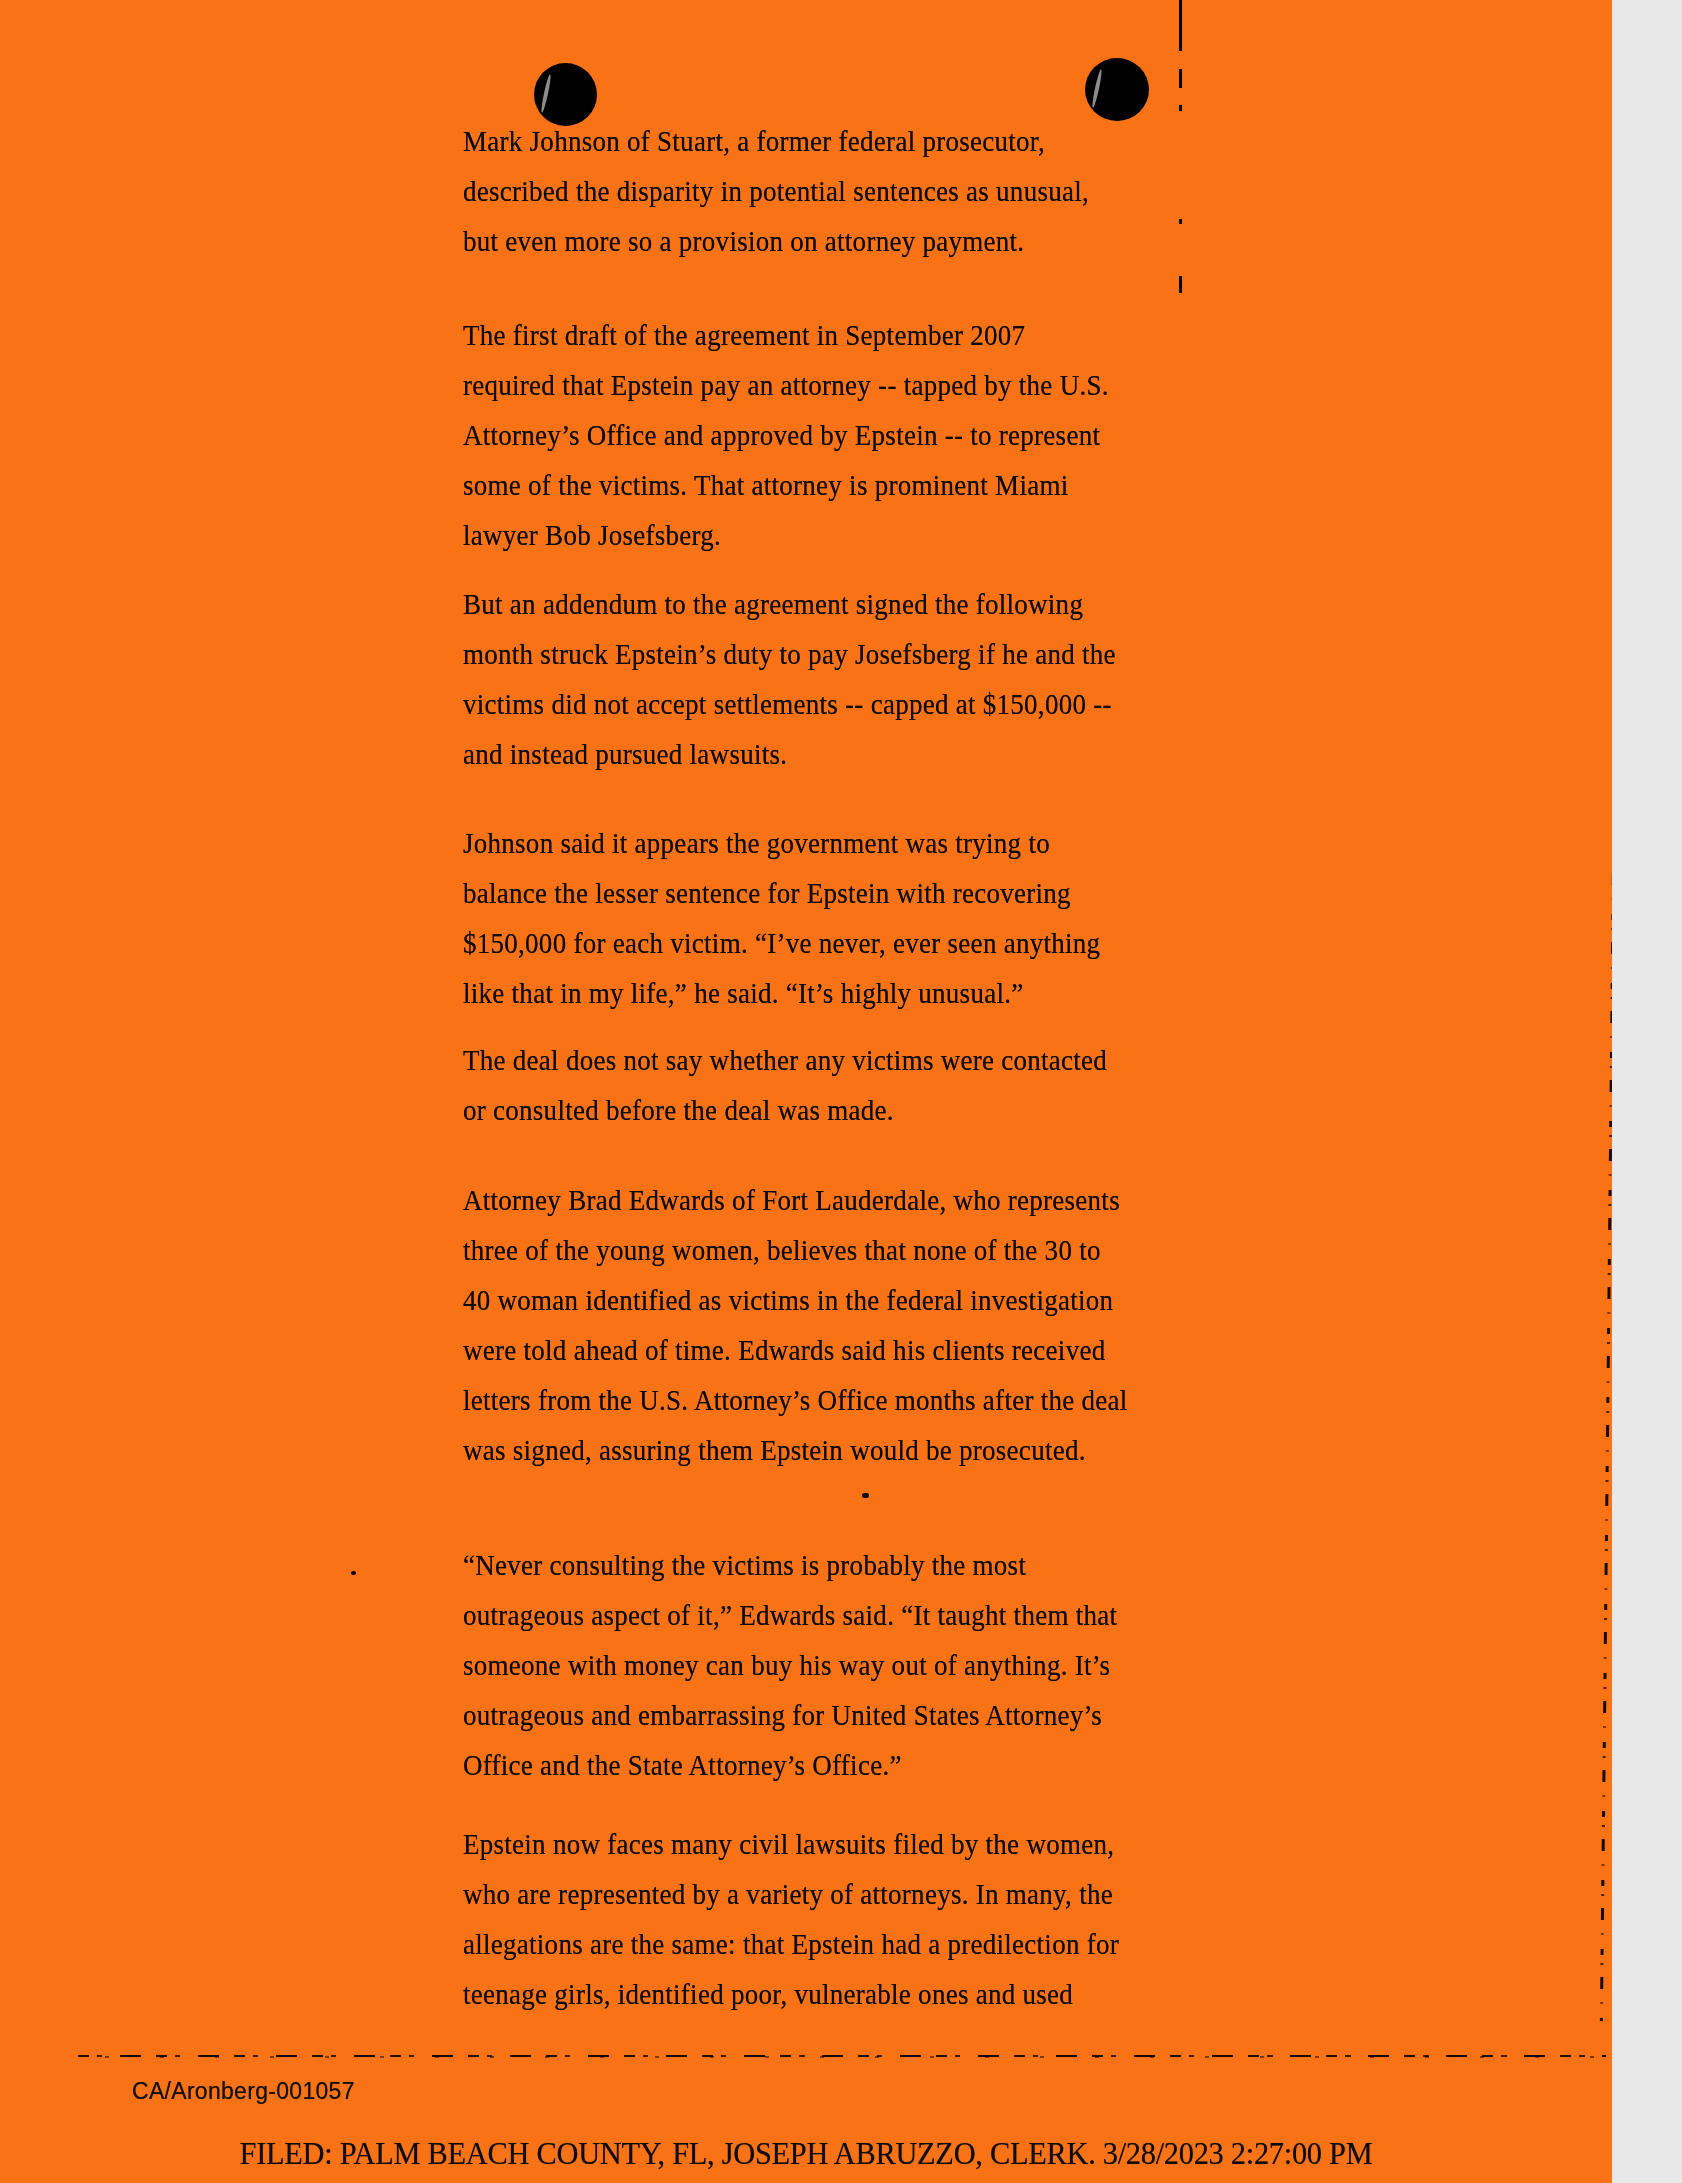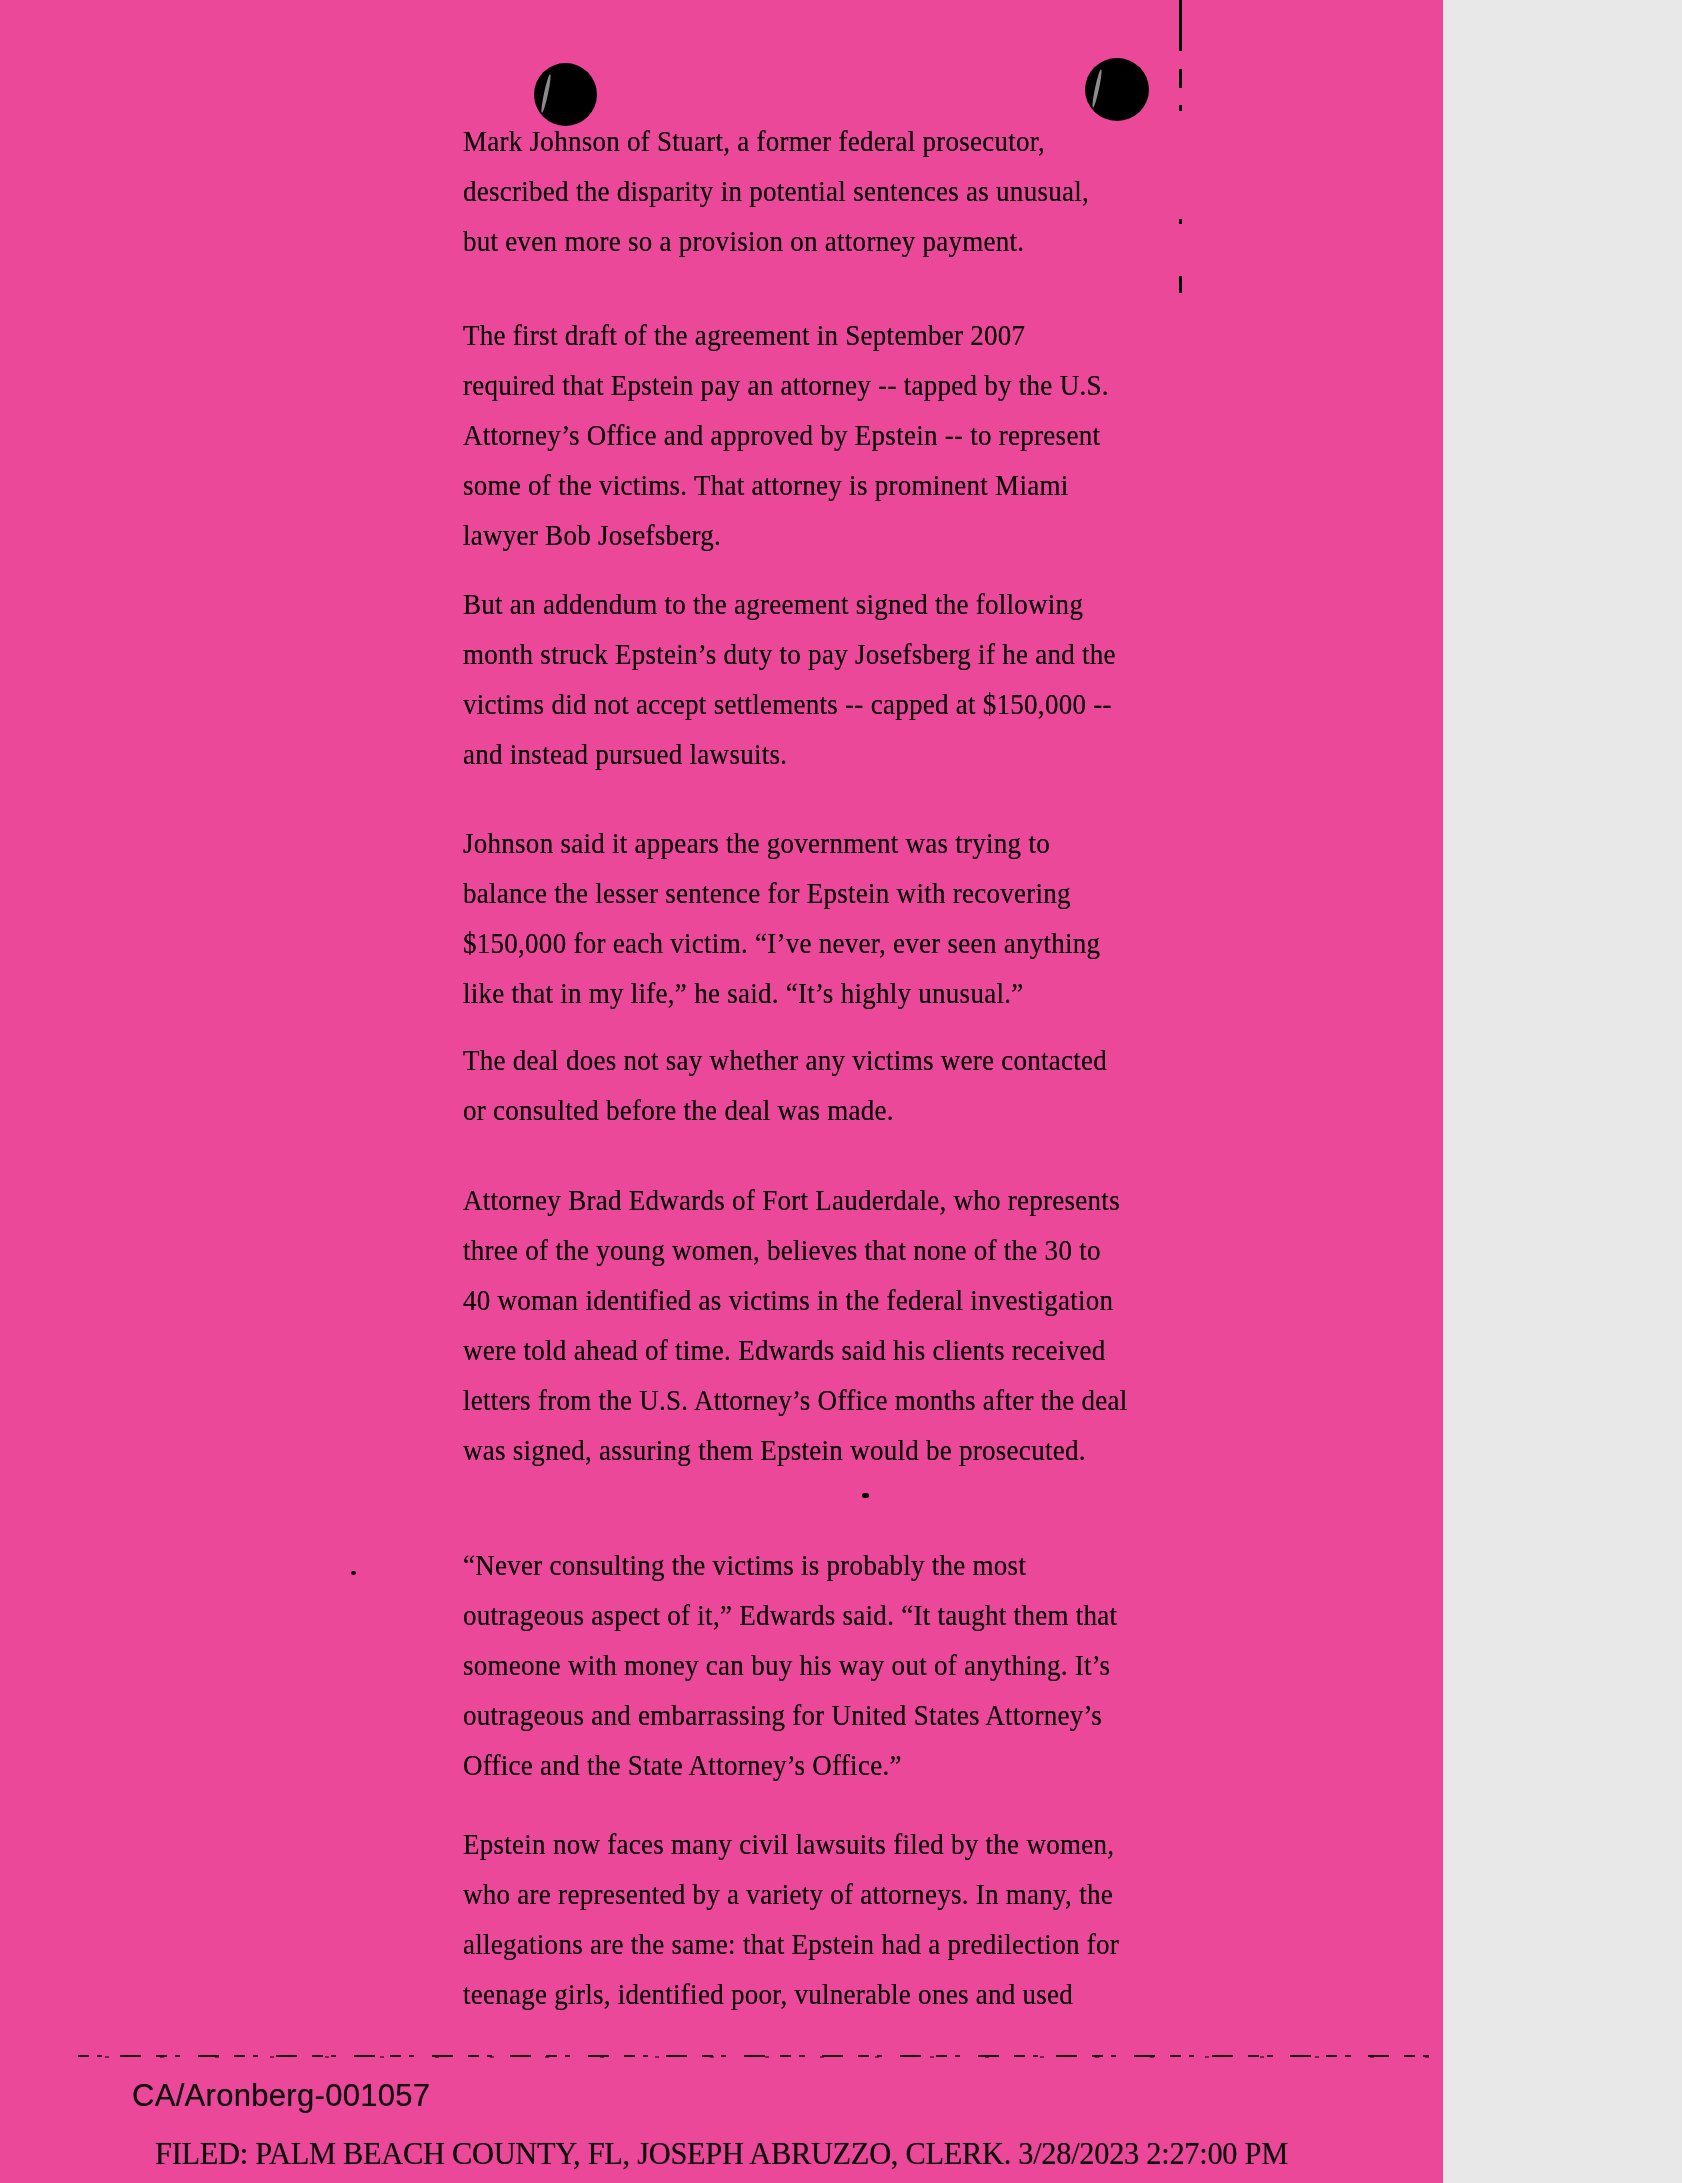--- a/index.html
+++ b/index.html
@@ -1,20 +1,20 @@
 <!DOCTYPE html>
 <html style="font-size:10.6px"><head>
 <meta charset="utf-8">
 <style>
   html, body { margin: 0; padding: 0; background: #e8e8e8; }
   .page {
     position: relative;
-    width: 1443px;
+    width: 1612px;
     height: 2183px;
-    background: #ec4899;
+    background: #f97316;
     overflow: hidden;
     font-family: "Liberation Serif", "DejaVu Serif", serif;
     color: #0b0b0b;
   }
   
   .punch {
     position: absolute;
     background: #000;
     border-radius: 50%;
   }
@@ -100,21 +100,21 @@
     border-radius: 50%;
   }
   .speck-1 { left: 862px; top: 1493px; width: 6.6px; height: 4.6px; }
   .speck-2 { left: 351px;  top: 1571px; width: 4.6px;  height: 4px; }
   
   .bates {
     position: absolute;
     left: 132px;
     top: 2078px;
     font-family: "Liberation Sans", "DejaVu Sans", sans-serif;
-    font-size: 31px;
+    font-size: 23px;
     letter-spacing: 0.3px;
     color: #101010;
     text-shadow: 0 0 0.7px rgba(0,0,0,.6);
   }
   .filed {
     position: absolute;
     left: 0; right: 0;
     top: 2135px;
     text-align: center;
     font-size: 32px;

